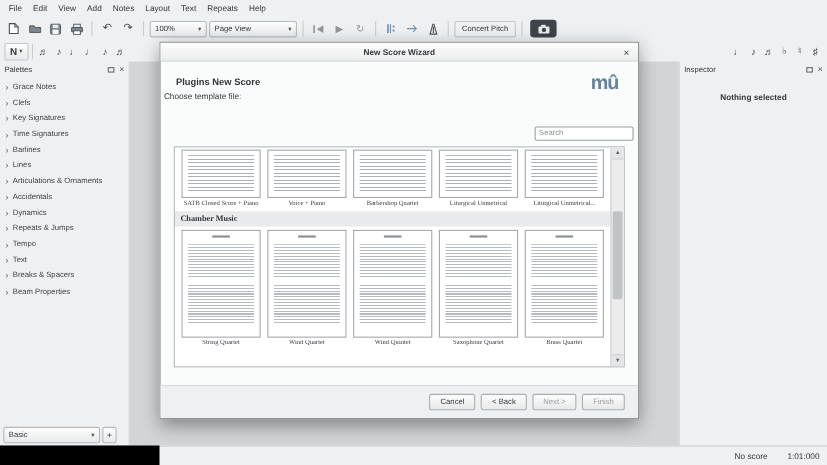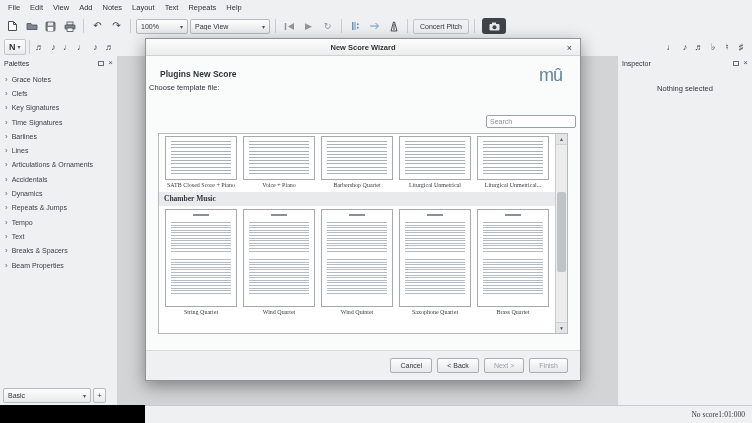--- a/index.html
+++ b/index.html
@@ -54,44 +54,44 @@
   .close-icon { font-size:8px; color:#4a5055; line-height:1; }
   .palette-list { position:absolute; top:16px; left:0; right:0; }
   .palette-item { height:14.3px; display:flex; align-items:center; gap:4px;
     padding-left:5px; font-size:7px; color:#3a3f44; }
   .palette-item .chev { font-size:8px; color:#5b6166; }
   .workspace-row { position:absolute; bottom:2px; left:3px; display:flex; gap:2px; }
   .workspace-combo { width:88px; }
   .plus-btn { width:13px; height:15px; border:1px solid #b6babd; border-radius:2px;
     background:linear-gradient(#fdfdfd,#e9eaeb); display:flex; align-items:center;
     justify-content:center; font-size:8px; color:#3e444a; }
-  .inspector-msg { margin-top:14px; text-align:center; font-weight:normal; font-size:7.5px; }
+  .inspector-msg { margin-top:14px; text-align:center; font-weight:bold; font-size:7.5px; }
   .canvas { position:absolute; top:56px; left:118px; right:135px; bottom:18px;
     background:#d2d4d5; }
   
   .statusbar { position:absolute; left:0; right:0; bottom:0; height:18px;
     background:#eff0f1; border-top:1px solid #c8ccd0; display:flex;
-    align-items:center; justify-content:flex-end; padding-right:7px;
-    font-size:7.5px;font-family:Liberation Serif, serif; }
+    align-items:center; justify-content:flex-end; gap:18px; padding-right:7px;
+    font-size:7.5px; }
   .navigator { position:absolute; left:0; bottom:0; width:145px; height:18px;
     background:#000; }
   
   .dialog { position:absolute; left:145px; top:38px; width:436px; height:343px;
     background:#fafbfb; border:1px solid #8e9396; z-index:10;
     box-shadow:0 5px 16px rgba(0,0,0,.4); }
   .dialog-titlebar { height:17px; background:linear-gradient(#fdfdfd,#ebecec);
     border-bottom:1px solid #cfd2d4; display:flex; align-items:center;
     justify-content:center; position:relative; }
   .dialog-title { font-weight:bold; font-size:7.5px; }
   .dialog-close { position:absolute; right:4px; top:2px; width:13px; height:13px;
     display:flex; align-items:center; justify-content:center; font-size:9px;
     color:#3e444a; }
   .dialog-heading { position:absolute; left:14px; top:30px; font-weight:bold; font-size:8.5px; }
   .dialog-sub { position:absolute; left:3px; top:44px; font-size:7.5px; }
-  .logo { position:absolute; right:18px; top:26px; font-size:18px; font-weight:normal;
+  .logo { position:absolute; right:18px; top:26px; font-size:18px; font-weight:bold;
     color:#64839e; letter-spacing:-1px; }
   .search-input { position:absolute; right:4px; top:76px; width:90px; height:13px;
     font-size:7px; border:1px solid #9aa0a4; border-radius:2px; padding:0 3px;
     background:#fff; font-family:inherit; color:#31363b; }
   .search-input::placeholder { color:#8a9095; }
   .tpl-area { position:absolute; left:12px; right:12px; top:94px; bottom:46px;
     background:#fff; border:1px solid #b6babd; overflow:hidden;font-family:Liberation Serif, serif; }
   .tpl-scroll { margin-right:12px; padding-top:2px; }
   .tpl-row { display:flex; padding:0 3px; }
   .tpl-cell { flex:1; min-width:0; padding:0 3px; }

